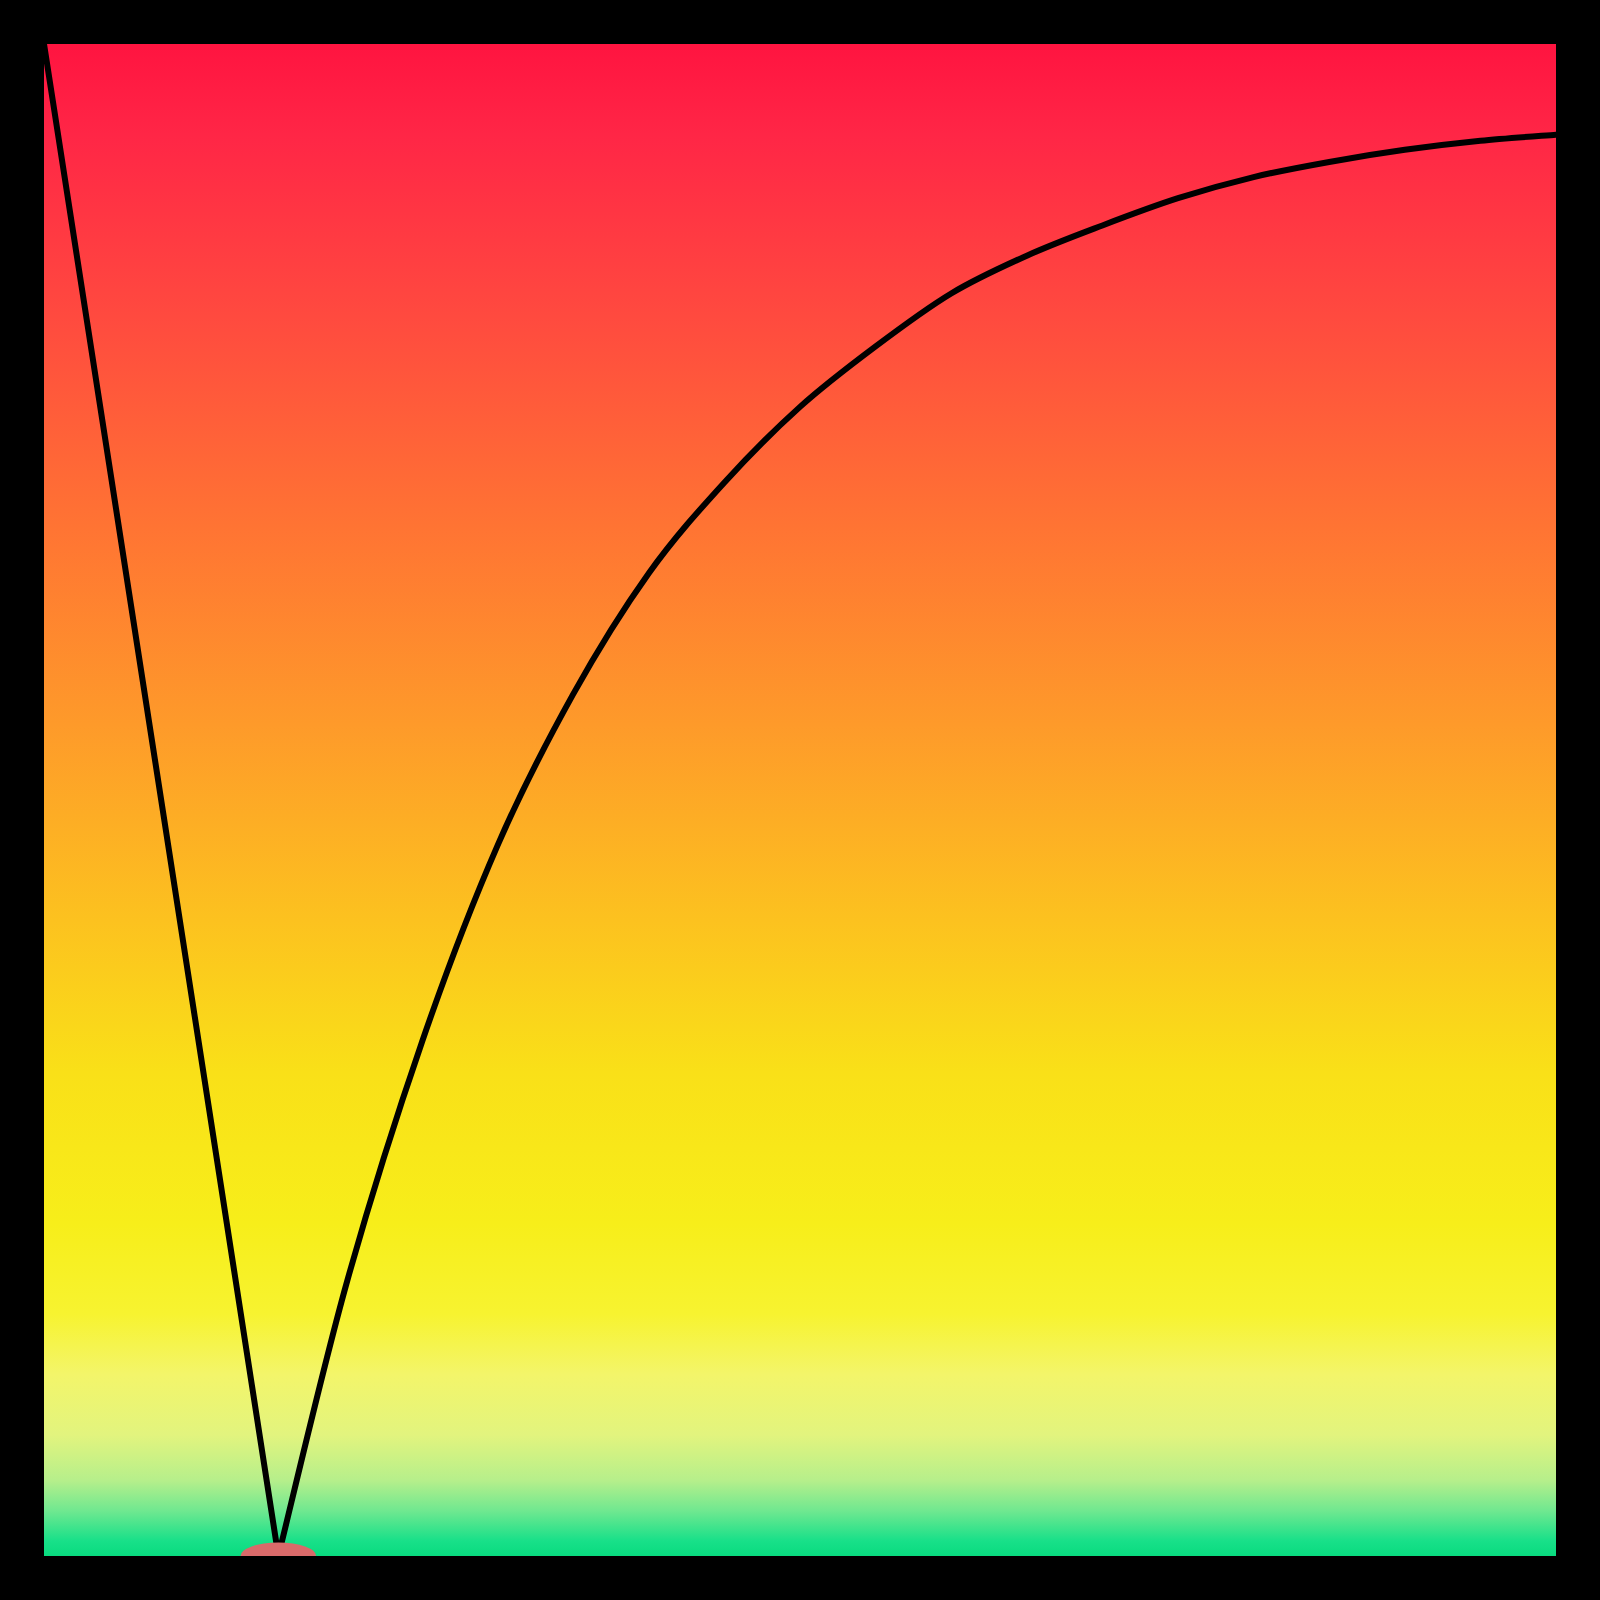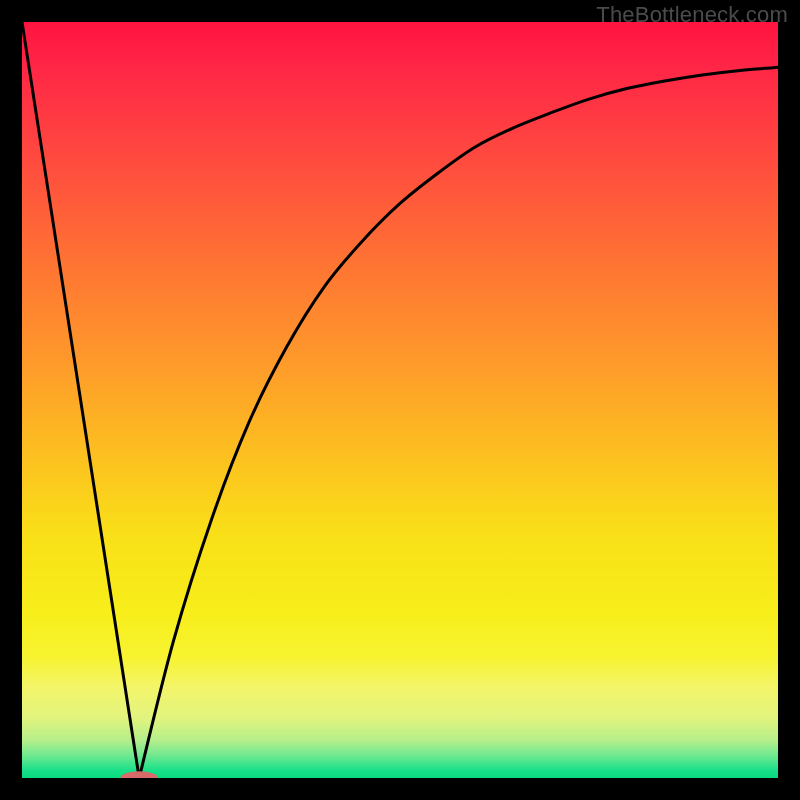--- a/index.html
+++ b/index.html
@@ -69,14 +69,13 @@
   <div class="plot">
     <div class="grad"></div>
     <svg class="curve" width="756" height="756" viewBox="0 0 756 756">
       <g id="curve-group">
           <path d="M 0 0 L 117.17999999999999 756" stroke="#000000" stroke-width="3" fill="none" stroke-linecap="round"></path>
           <path d="M 117.17999999999999 756 C 122.85 733.32, 139.23000000000002 662.7600000000001, 151.20000000000002 619.9200000000001 C 163.17000000000002 577.08, 176.4 535.5, 189 498.96 C 201.6 462.41999999999996, 214.2 429.65999999999997, 226.79999999999998 400.68 C 239.39999999999998 371.70000000000005, 251.99999999999994 347.76000000000005, 264.59999999999997 325.08000000000004 C 277.2 302.40000000000003, 289.8 282.23999999999995, 302.40000000000003 264.59999999999997 C 315.00000000000006 246.95999999999995, 327.6 233.10000000000002, 340.2 219.24 C 352.79999999999995 205.38, 365.4 192.77999999999994, 378 181.43999999999994 C 390.6 170.09999999999994, 403.20000000000005 160.64999999999992, 415.8 151.19999999999993 C 428.4 141.74999999999994, 440.99999999999994 132.29999999999998, 453.59999999999997 124.74000000000001 C 466.2 117.18000000000002, 478.80000000000007 111.51000000000003, 491.40000000000003 105.84000000000003 C 504 100.17000000000003, 516.5999999999999 95.50800000000004, 529.1999999999999 90.72000000000003 C 541.8 85.93200000000002, 554.4 81.14399999999996, 567 77.11199999999997 C 579.6 73.07999999999997, 592.2 69.55200000000002, 604.8000000000001 66.52800000000002 C 617.4000000000001 63.50400000000002, 630 61.23599999999997, 642.6 58.96799999999996 C 655.2 56.69999999999995, 667.8 54.68399999999995, 680.4 52.91999999999996 C 693 51.15599999999997, 705.5999999999999 49.644000000000005, 718.1999999999999 48.384000000000015 C 730.8 47.124000000000024, 749.7 45.86400000000001, 756 45.360000000000014" stroke="#000000" stroke-width="3" fill="none" stroke-linecap="round"></path>
         </g>
       <ellipse id="trough" cx="117.17999999999999" cy="756" rx="18.900000000000002" ry="6.804000000000001" fill="#d96a6a"></ellipse>
     </svg>
   </div>
-  <div class="attrib">TheBottleneck.com</div>
 </div>
 
 </body></html>

